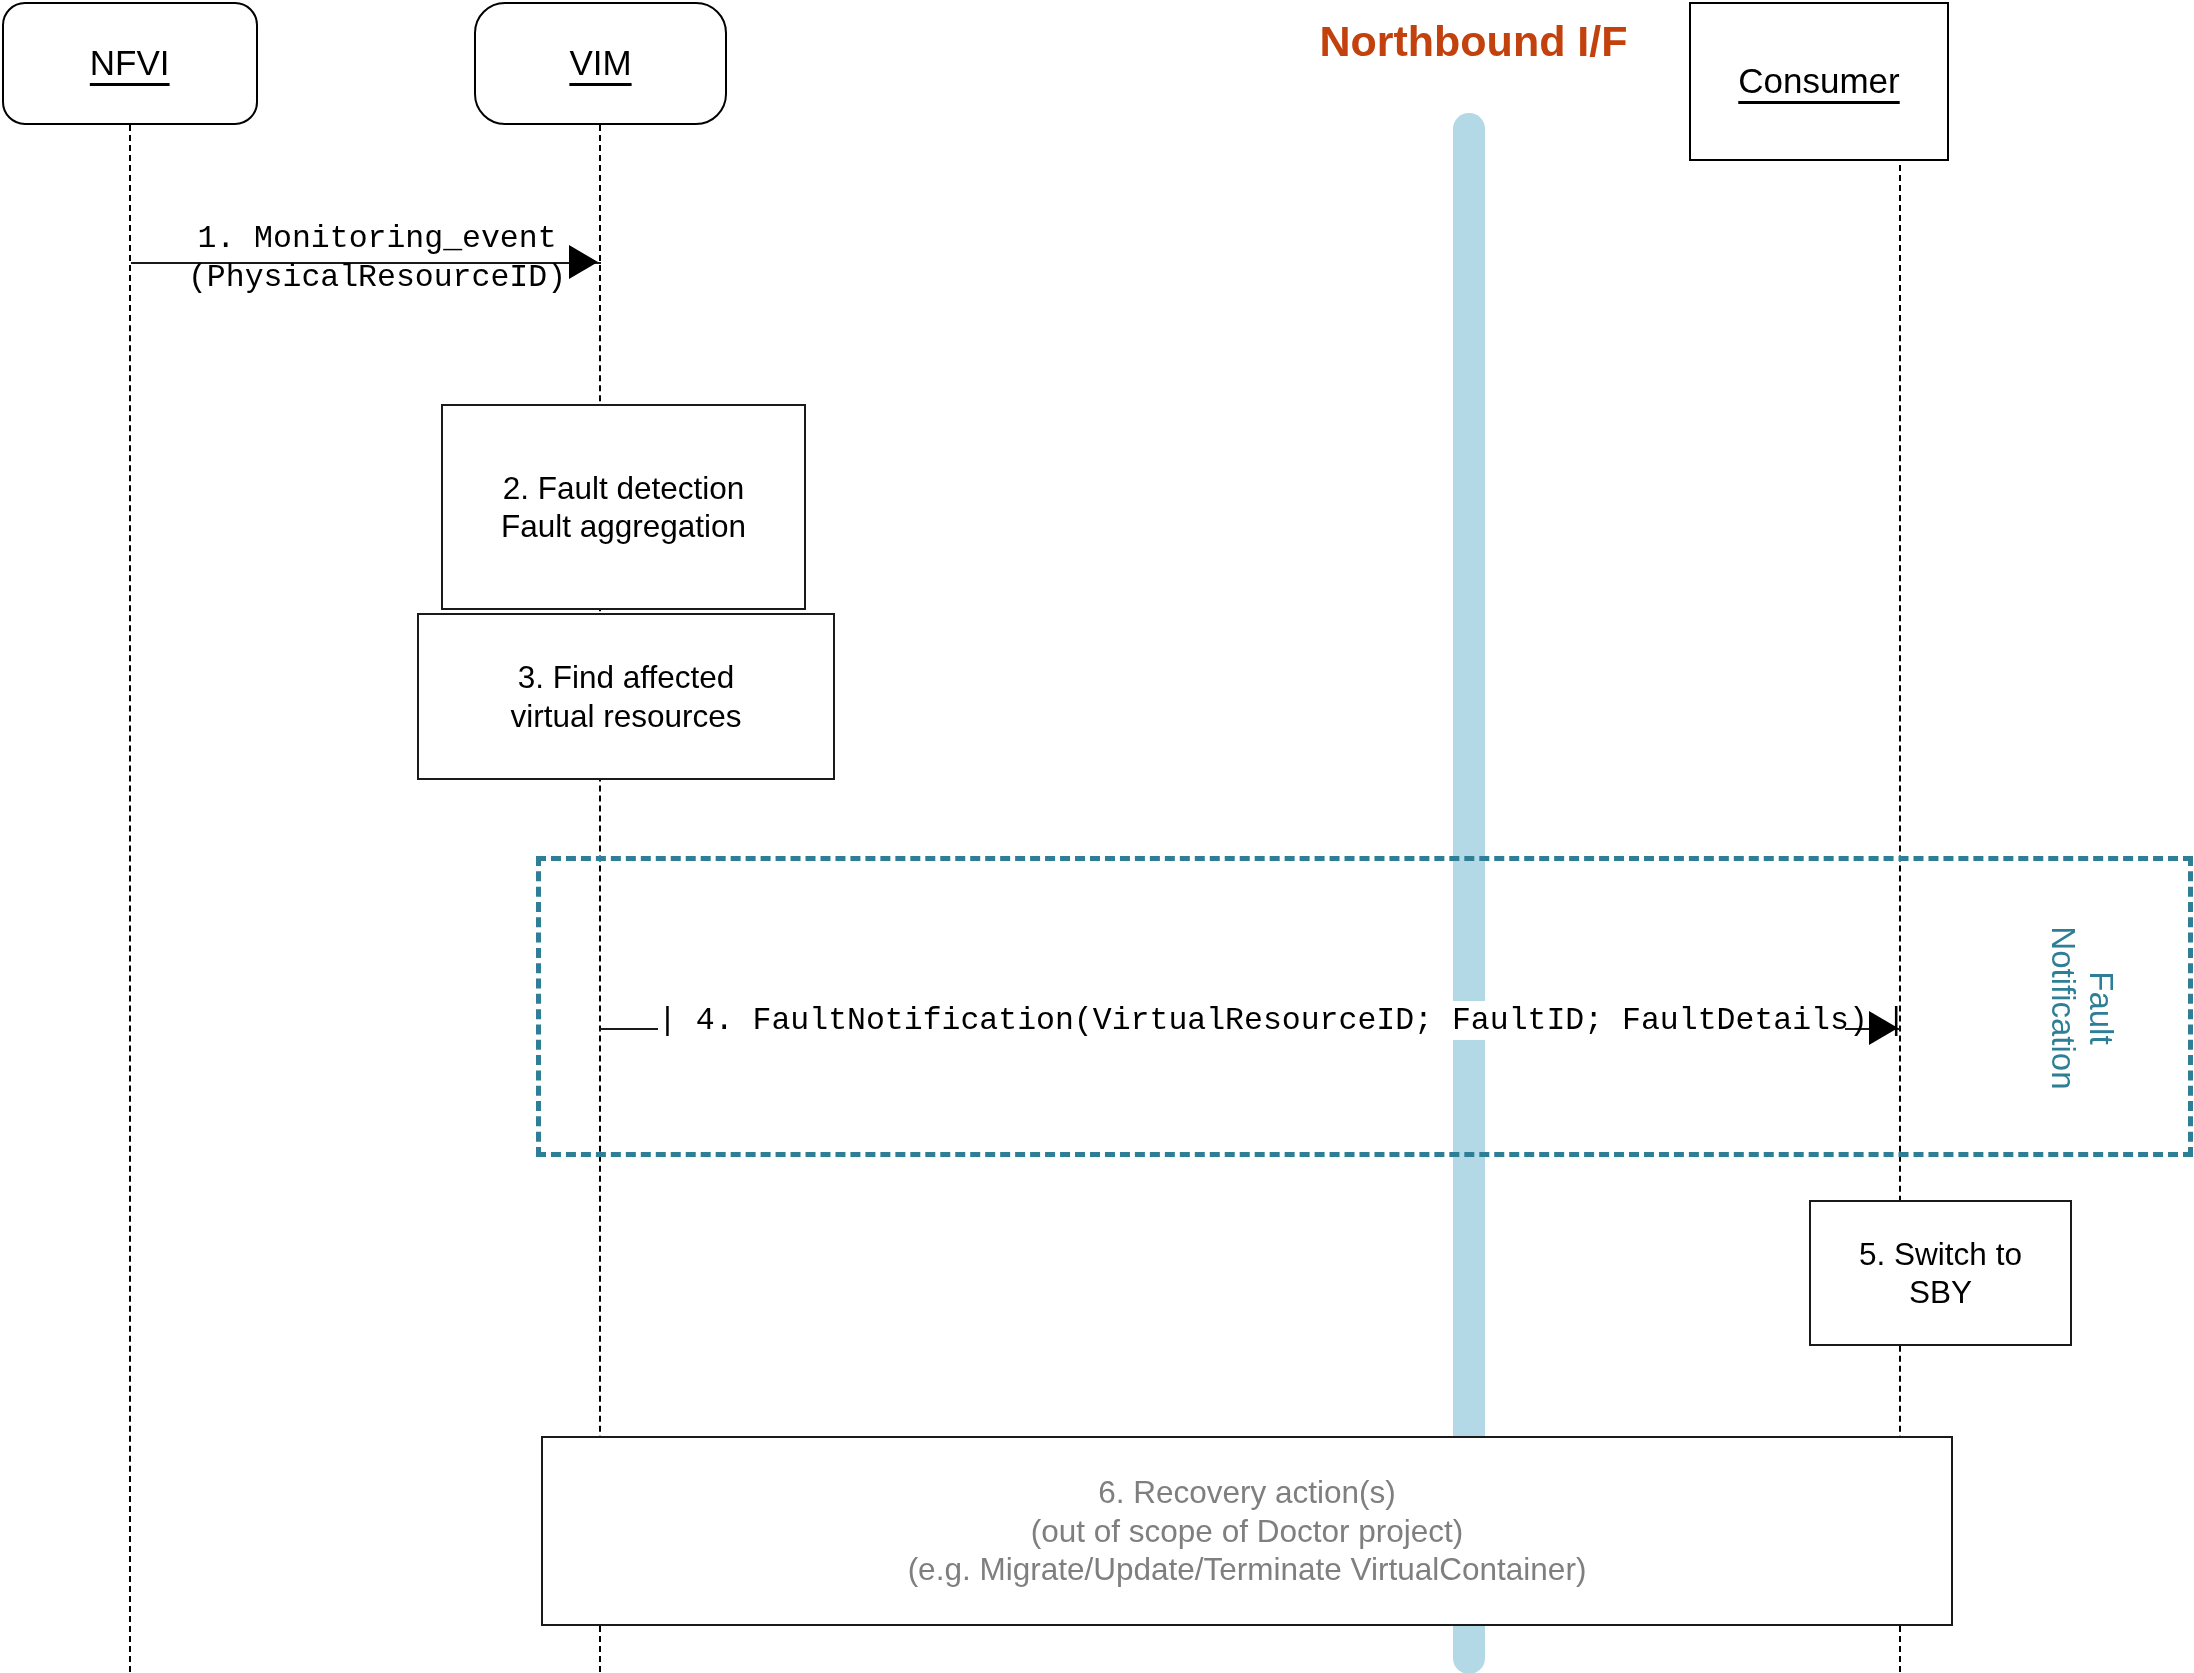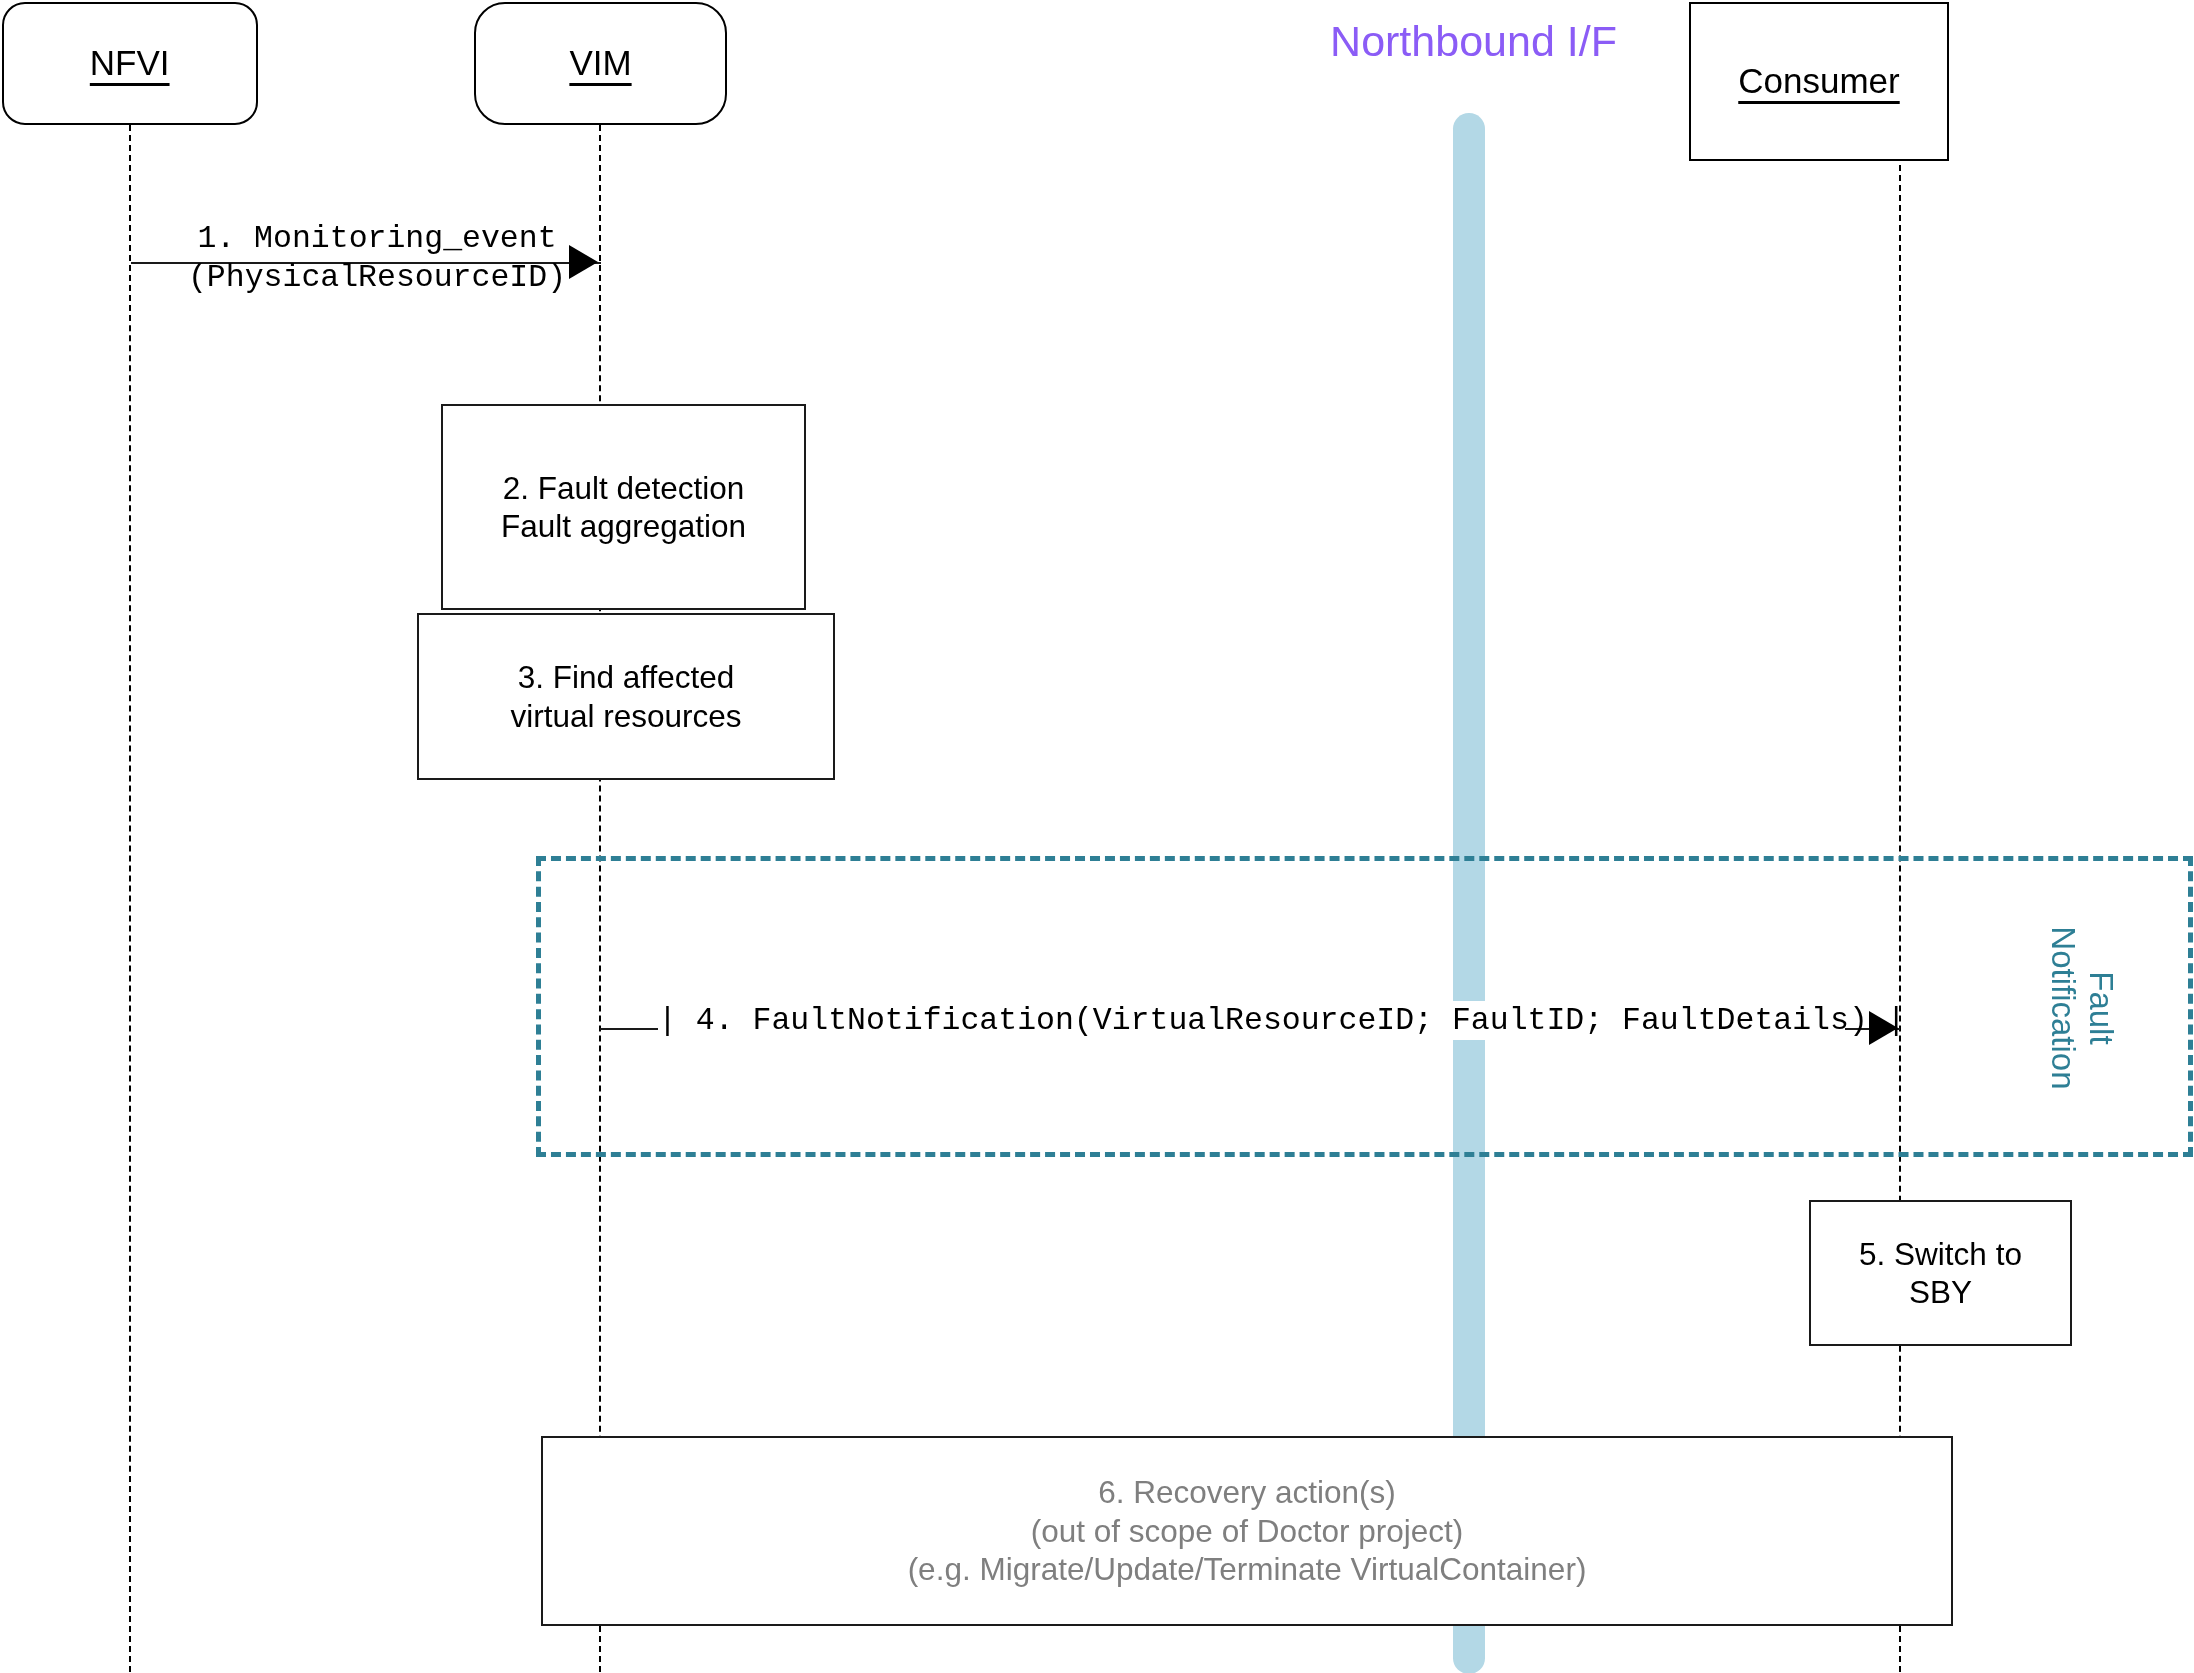--- a/index.html
+++ b/index.html
@@ -33,23 +33,24 @@
     width:0;
     border-left:2.8px dashed #000000;
   }
 
   
   .nb-bar{
     background:#b3d8e6;
     border-radius:15.8px;
   }
   .nb-title{
-    color:#8b5cf6;
+    color:#c2410c;
     font-size:43px;
     white-space:nowrap;
+    font-weight:bold;
   }
 
   
   .act-box{
     box-sizing:border-box;
     border:2.3px solid #1a1a1a;
     background:#ffffff;
     display:flex;flex-direction:column;
     align-items:center;justify-content:center;
     text-align:center;

